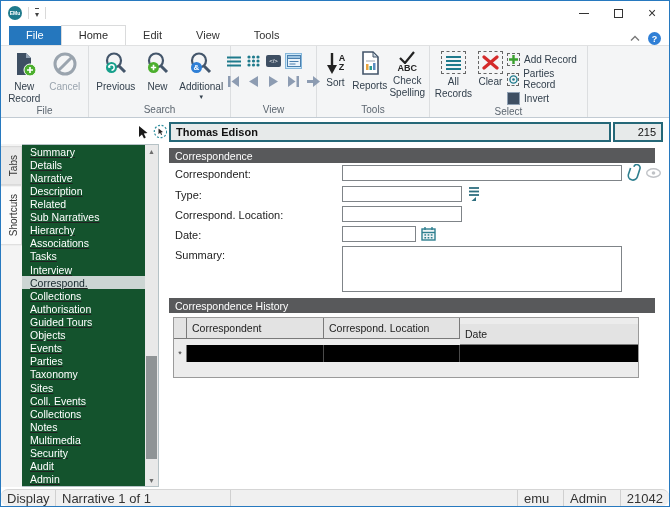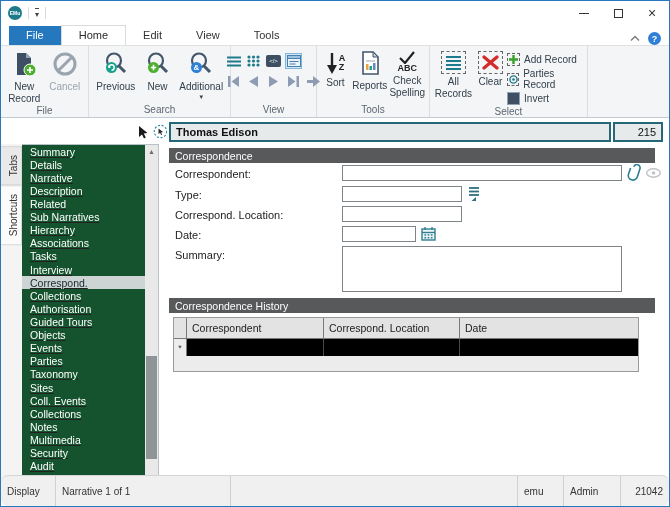--- a/index.html
+++ b/index.html
@@ -96,22 +96,22 @@
   
   .hist-table { position:absolute; left:14px; top:173px; width:466px; border:1px solid #9a9a9a; background:#ececec; }
   .trow { display:flex; }
   .th { background:#e3e3e3; border-right:1px solid #7a7a7a; border-bottom:1px solid #7a7a7a;
     font-size:10.5px; color:#222; height:21px; display:flex; align-items:center; padding-left:5px; }
   .selcol { width:13px; background:#ececec; border-right:1px solid #7a7a7a; display:flex;
     align-items:center; justify-content:center; font-size:9px; color:#333; }
   .td { background:#000; border-right:1px solid #4a4a4a; height:17px; }
   .tfill { height:15px; }
   
-  .statusbar { position:absolute; left:0; right:0; bottom:0; height:31px; background:#f0f0f0;
-    border-top:1px solid #d5d5d5; display:flex; align-items:center; font-size:10px; color:#333;border-radius:7px; }
+  .statusbar { position:absolute; left:0; right:0; bottom:0; height:17px; background:#f0f0f0;
+    border-top:1px solid #d5d5d5; display:flex; align-items:center; font-size:13px; color:#333;border-radius:7px; }
   .scell { padding:0 6px; height:100%; display:flex; align-items:center; border-right:1px solid #d0d0d0; }
   .scell.noborder { border-right:none; }
   .sflex { flex:1; height:100%; border-right:1px solid #d0d0d0; }
 </style>
 </head>
 <body>
 
 <div class="window">
 
   <div class="titlebar">
@@ -495,21 +495,21 @@
       <div class="flabel" style="top:105px;">Summary:</div>
       <textarea class="finput" style="top: 102px; left: 183px; width: 280px; height: 46px;"></textarea>
 
       <div class="sechdr" style="top:154px;">Correspondence History</div>
 
       <div class="hist-table">
         <div class="trow">
           <div class="th selcol" style="background:#e3e3e3;"></div>
           <div class="th" style="width:137px;">Correspondent</div>
           <div class="th" style="width:136px;">Correspond. Location</div>
-          <div class="th" style="flex:1; border-right:none;">Date</div>
+          <div class="th" style="flex:1; border-right:none;margin-top:6px;">Date</div>
         </div>
         <div class="trow">
           <div class="selcol">*</div>
           <div class="td" style="width:137px;"></div>
           <div class="td" style="width:136px;"></div>
           <div class="td" style="flex:1; border-right:none;"></div>
         </div>
         <div class="tfill"></div>
       </div>
     </div>

